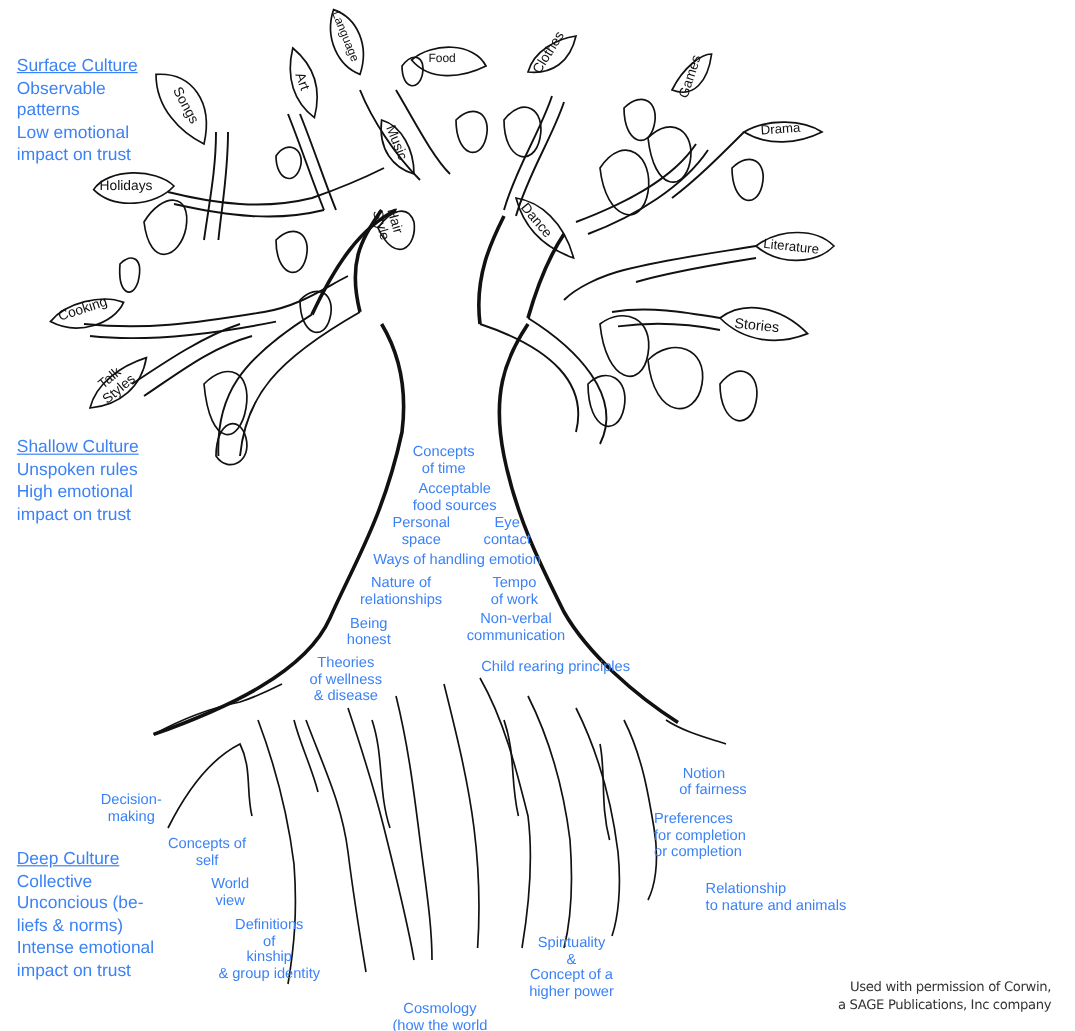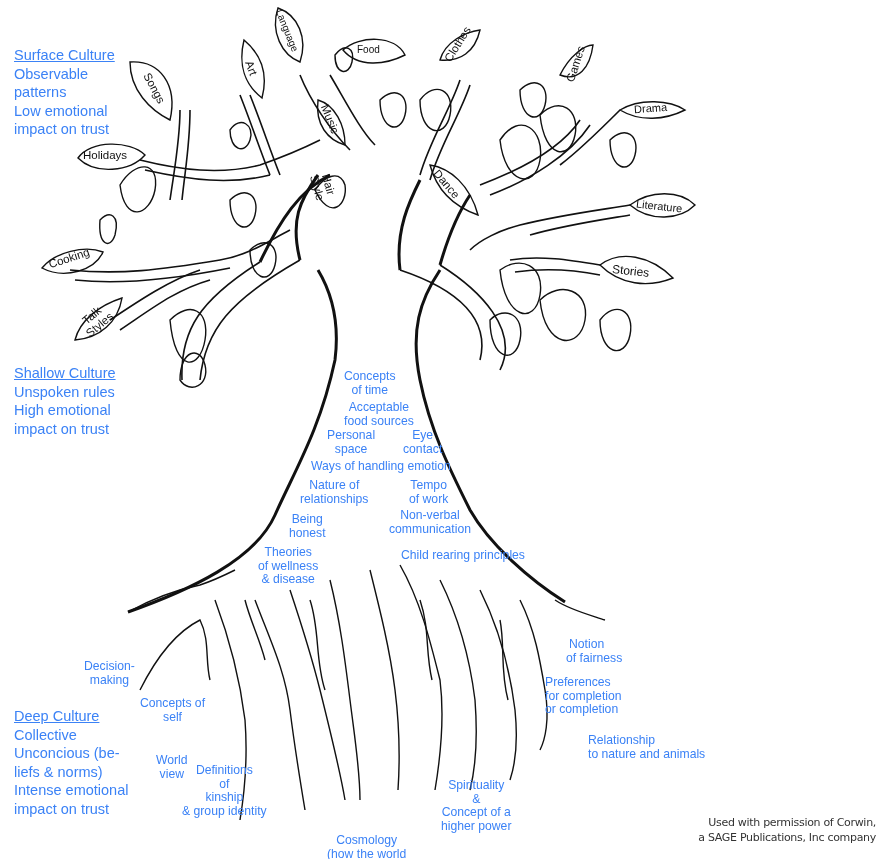--- a/index.html
+++ b/index.html
@@ -211,21 +211,21 @@
 </div>
 
 <div class="t lbl" style="left:84px; top:660px;">
   <span>Decision-</span>
   <span>making</span>
 </div>
 <div class="t lbl" style="left:112px; top:697px;margin-left:28px;">
   <span>Concepts of</span>
   <span>self</span>
 </div>
-<div class="t lbl" style="left:156px; top:730px;margin-top:24px;">
+<div class="t lbl" style="left:176px; top:730px;">
   <span>World</span>
   <span>view</span>
 </div>
 <div class="t lbl" style="left:182px; top:764px;">
   <span>Definitions</span>
   <span>of</span>
   <span>kinship</span>
   <span>&amp; group identity</span>
 </div>
 <div class="t lbl" style="left:327px; top:834px;">

